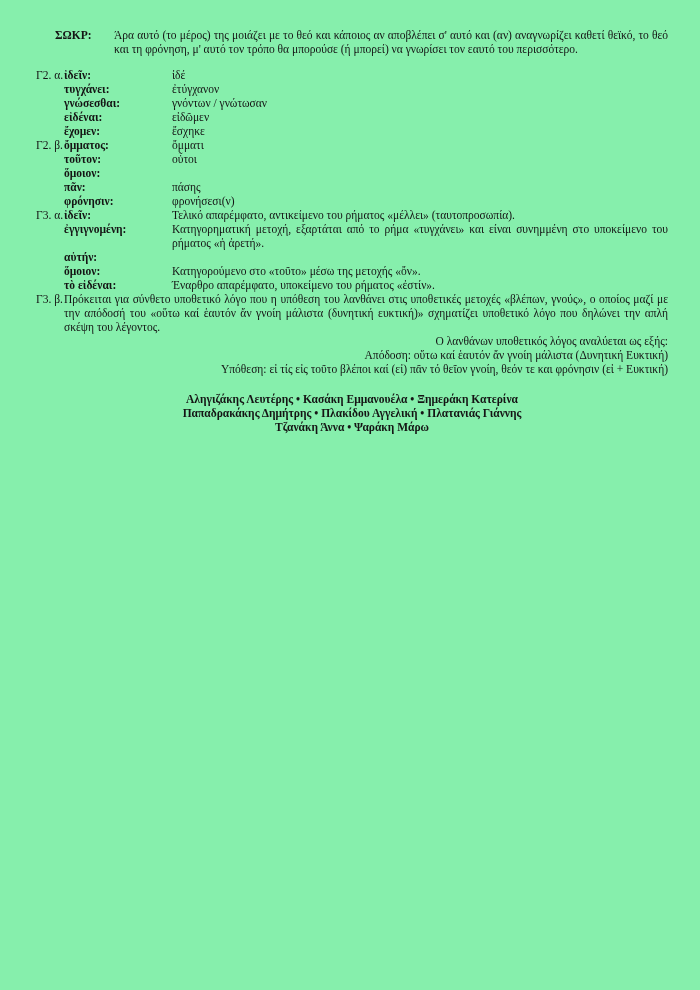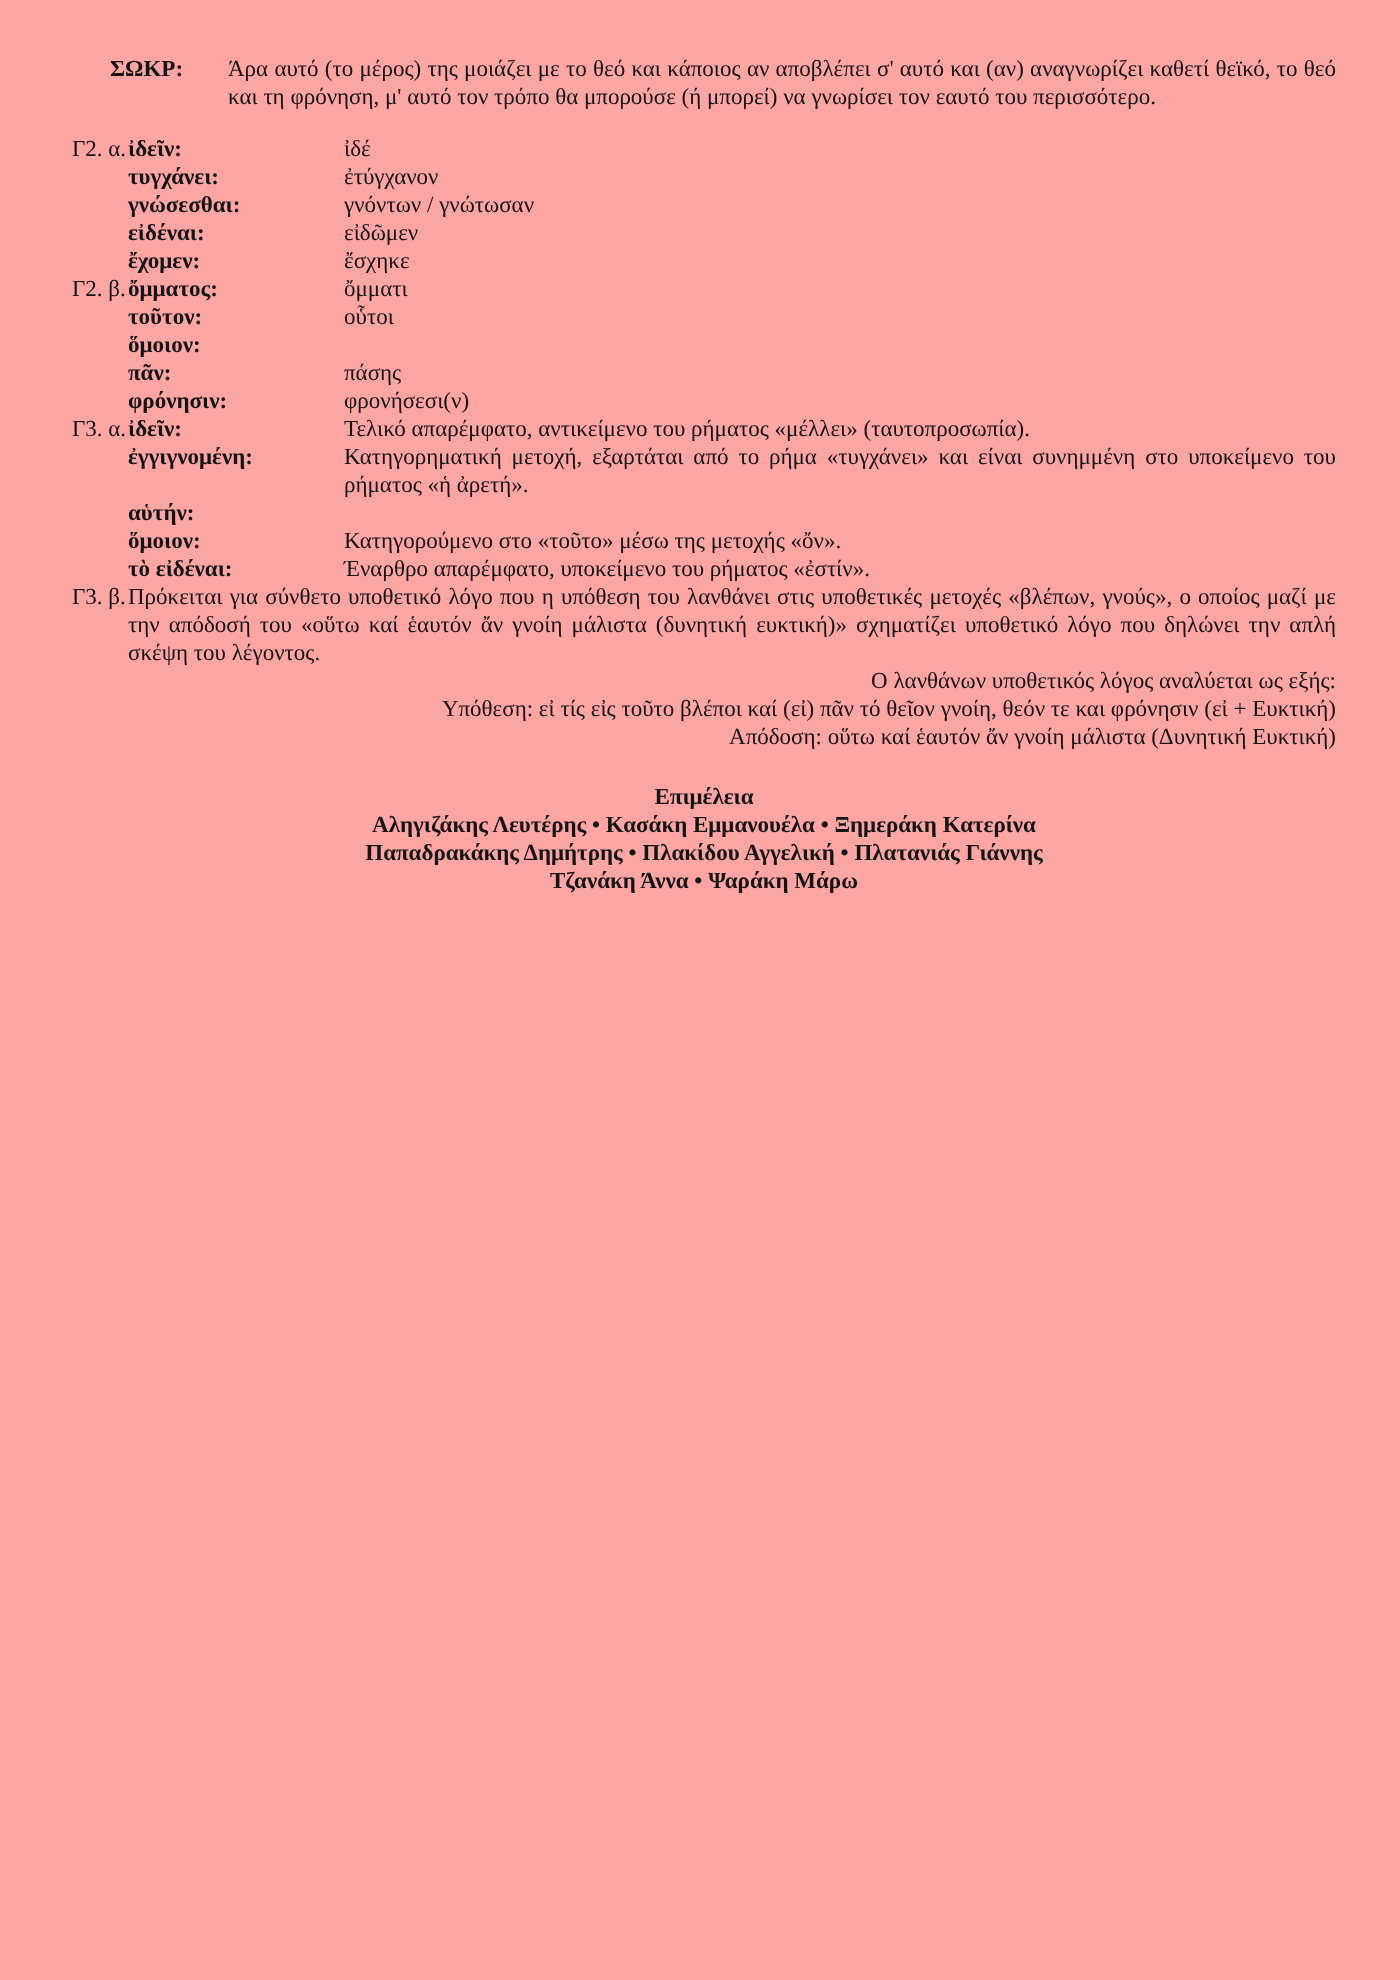--- a/index.html
+++ b/index.html
@@ -15,21 +15,21 @@
     line-height: 14px;
     color: #141414;
     -webkit-font-smoothing: antialiased;
   }
   .page {
     box-sizing: border-box;
     width: 700px;
     height: 990px;
     padding: 28px 32px 0 36px;
     overflow: hidden;
-    background: #fca5a5;
+    background: #86efac;
   }
   
   .speaker-row {
     display: flex;
     margin-left: 19px;
     margin-bottom: 12px;
   }
   .speaker-label {
     flex: none;
     width: 43px;
@@ -165,25 +165,24 @@
         <span class="answer">Έναρθρο απαρέμφατο, υποκείμενο του ρήματος «ἐστίν».</span>
       </div>
     </div>
   </div>
 
   <div class="section">
     <span class="sec-label">Γ3. β.</span>
     <div class="sec-body">
       <div class="para">Πρόκειται για σύνθετο υποθετικό λόγο που η υπόθεση του λανθάνει στις υποθετικές μετοχές «βλέπων, γνούς», ο οποίος μαζί με την απόδοσή του «οὕτω καί ἑαυτόν ἄν γνοίη μάλιστα (δυνητική ευκτική)» σχηματίζει υποθετικό λόγο που δηλώνει την απλή σκέψη του λέγοντος.</div>
       <div class="line">Ο λανθάνων υποθετικός λόγος αναλύεται ως εξής:</div>
+      <div class="line">Απόδοση: οὕτω καί ἑαυτόν ἄν γνοίη μάλιστα (Δυνητική Ευκτική)</div>
       <div class="line">Υπόθεση: εἰ τίς εἰς τοῦτο βλέποι καί (εἰ) πᾶν τό θεῖον γνοίη, θεόν τε και φρόνησιν (εἰ + Ευκτική)</div>
-      <div class="line">Απόδοση: οὕτω καί ἑαυτόν ἄν γνοίη μάλιστα (Δυνητική Ευκτική)</div>
     </div>
   </div>
 
   <div class="credits">
-    <div>Επιμέλεια</div>
     <div>Αληγιζάκης Λευτέρης • Κασάκη Εμμανουέλα • Ξημεράκη Κατερίνα</div>
     <div>Παπαδρακάκης Δημήτρης • Πλακίδου Αγγελική • Πλατανιάς Γιάννης</div>
     <div>Τζανάκη Άννα • Ψαράκη Μάρω</div>
   </div>
 
 </div>
 
 </body></html>

